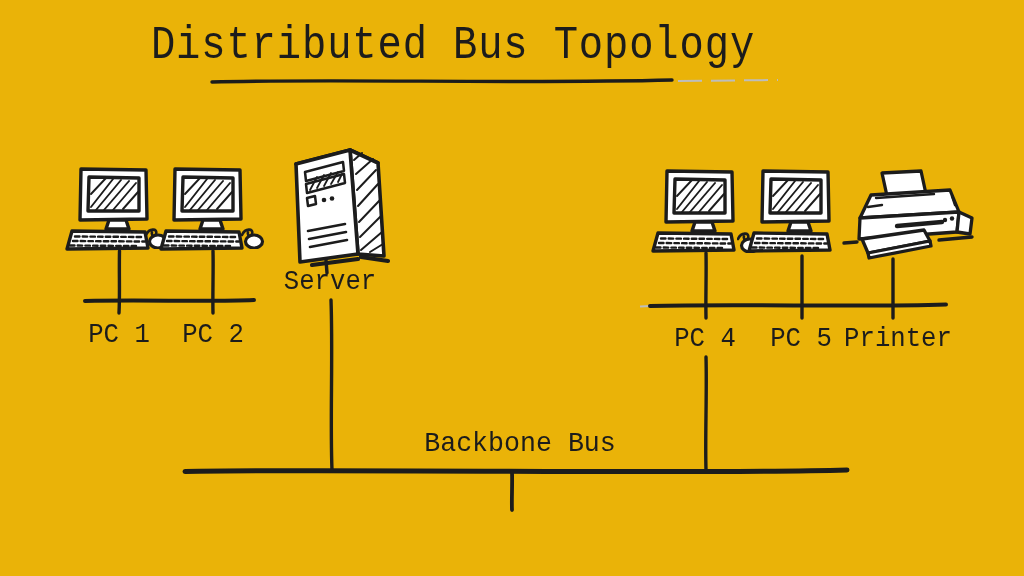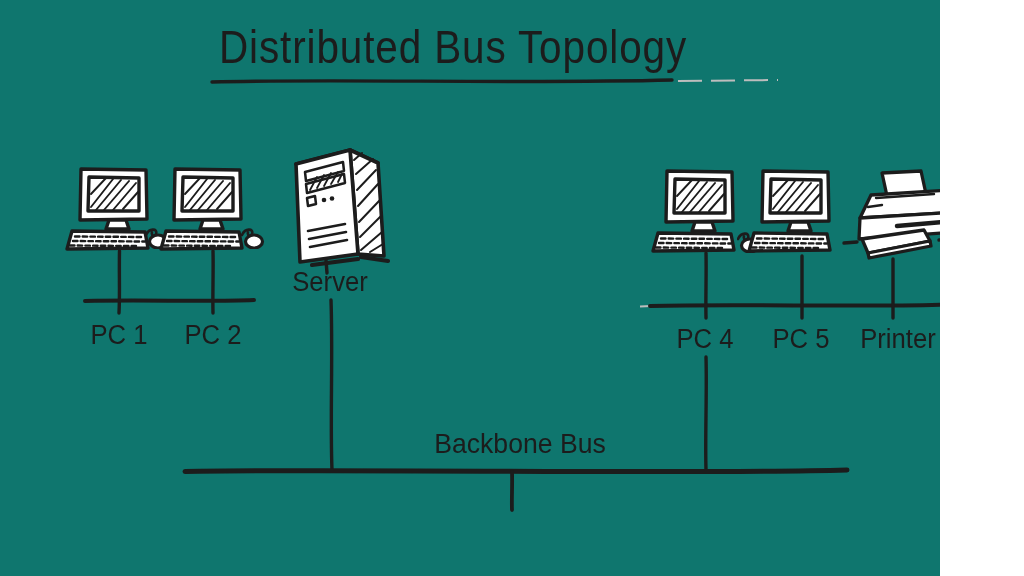--- a/index.html
+++ b/index.html
@@ -1,21 +1,21 @@
 <!DOCTYPE html>
 <html><head>
 <meta charset="utf-8">
 <style>
   html,body{margin:0;padding:0;background:#ffffff;}
   .canvas{
     position:relative;
-    width:940px;height:576px;
-    background:#0f766e;
+    width:1024px;height:576px;
+    background:#eab308;
     overflow:hidden;
-    font-family:Liberation Sans, sans-serif;
+    font-family:Liberation Mono, monospace;
     color:#1c1c1c;
   }
   .title{
     position:absolute;
     left:453px;top:20px;
     transform:translateX(-50%) scaleX(0.88);
     font-size:46px;
     letter-spacing:1px;
     white-space:nowrap;
     font-weight:500;

